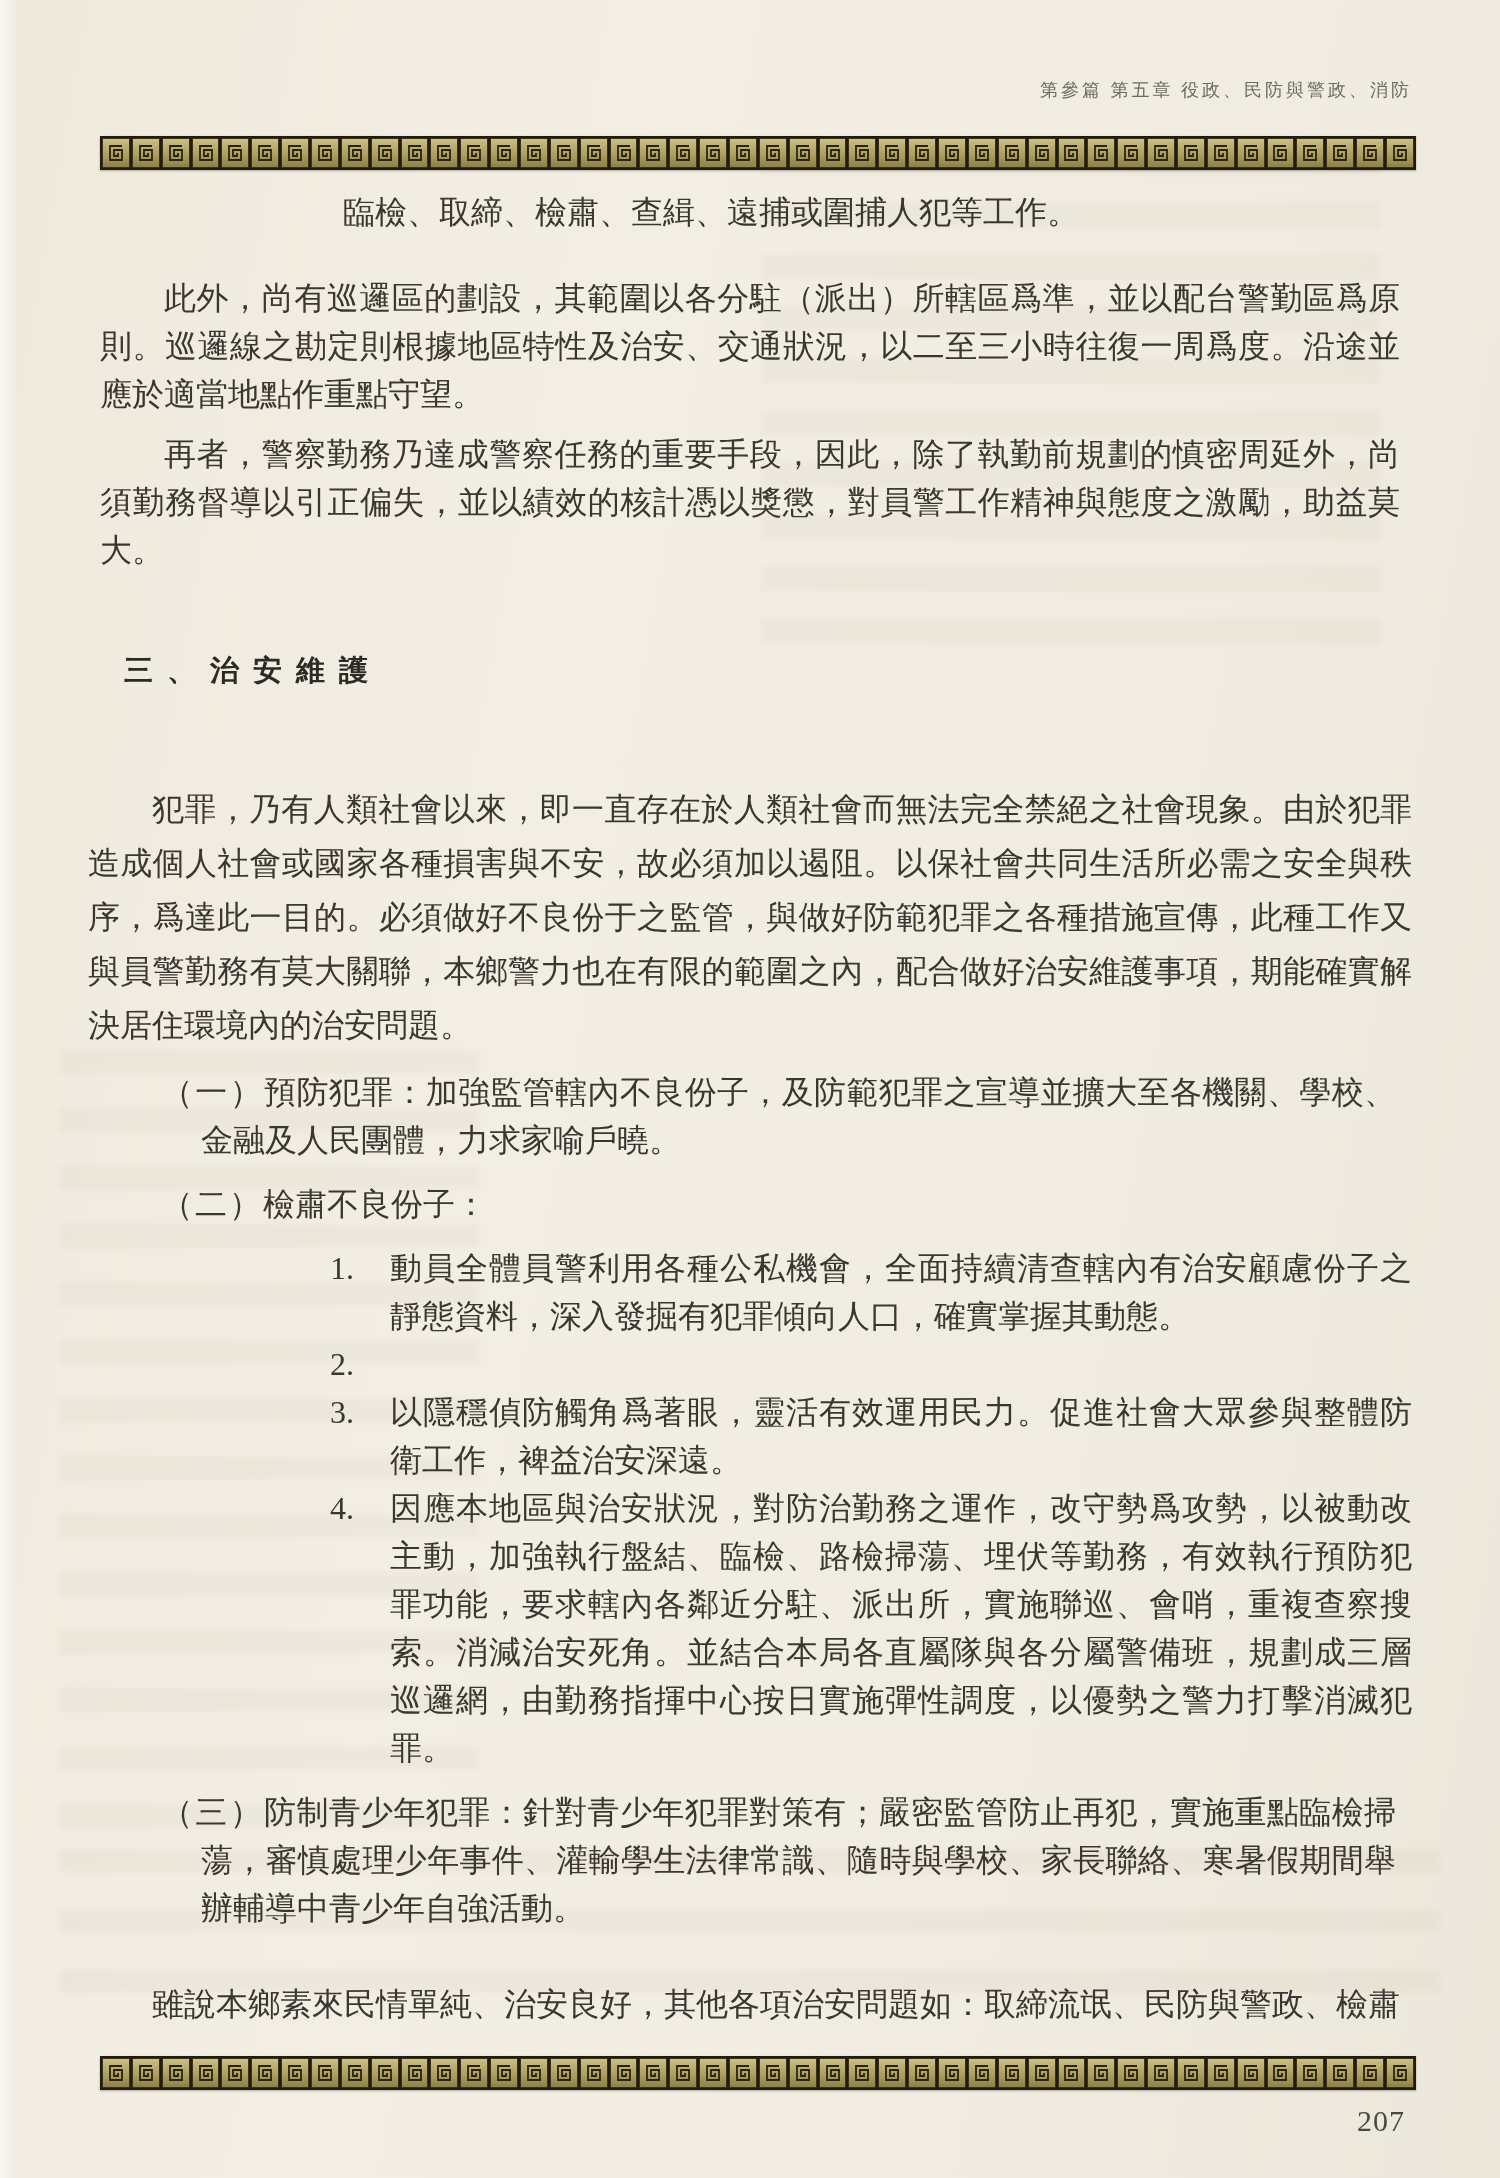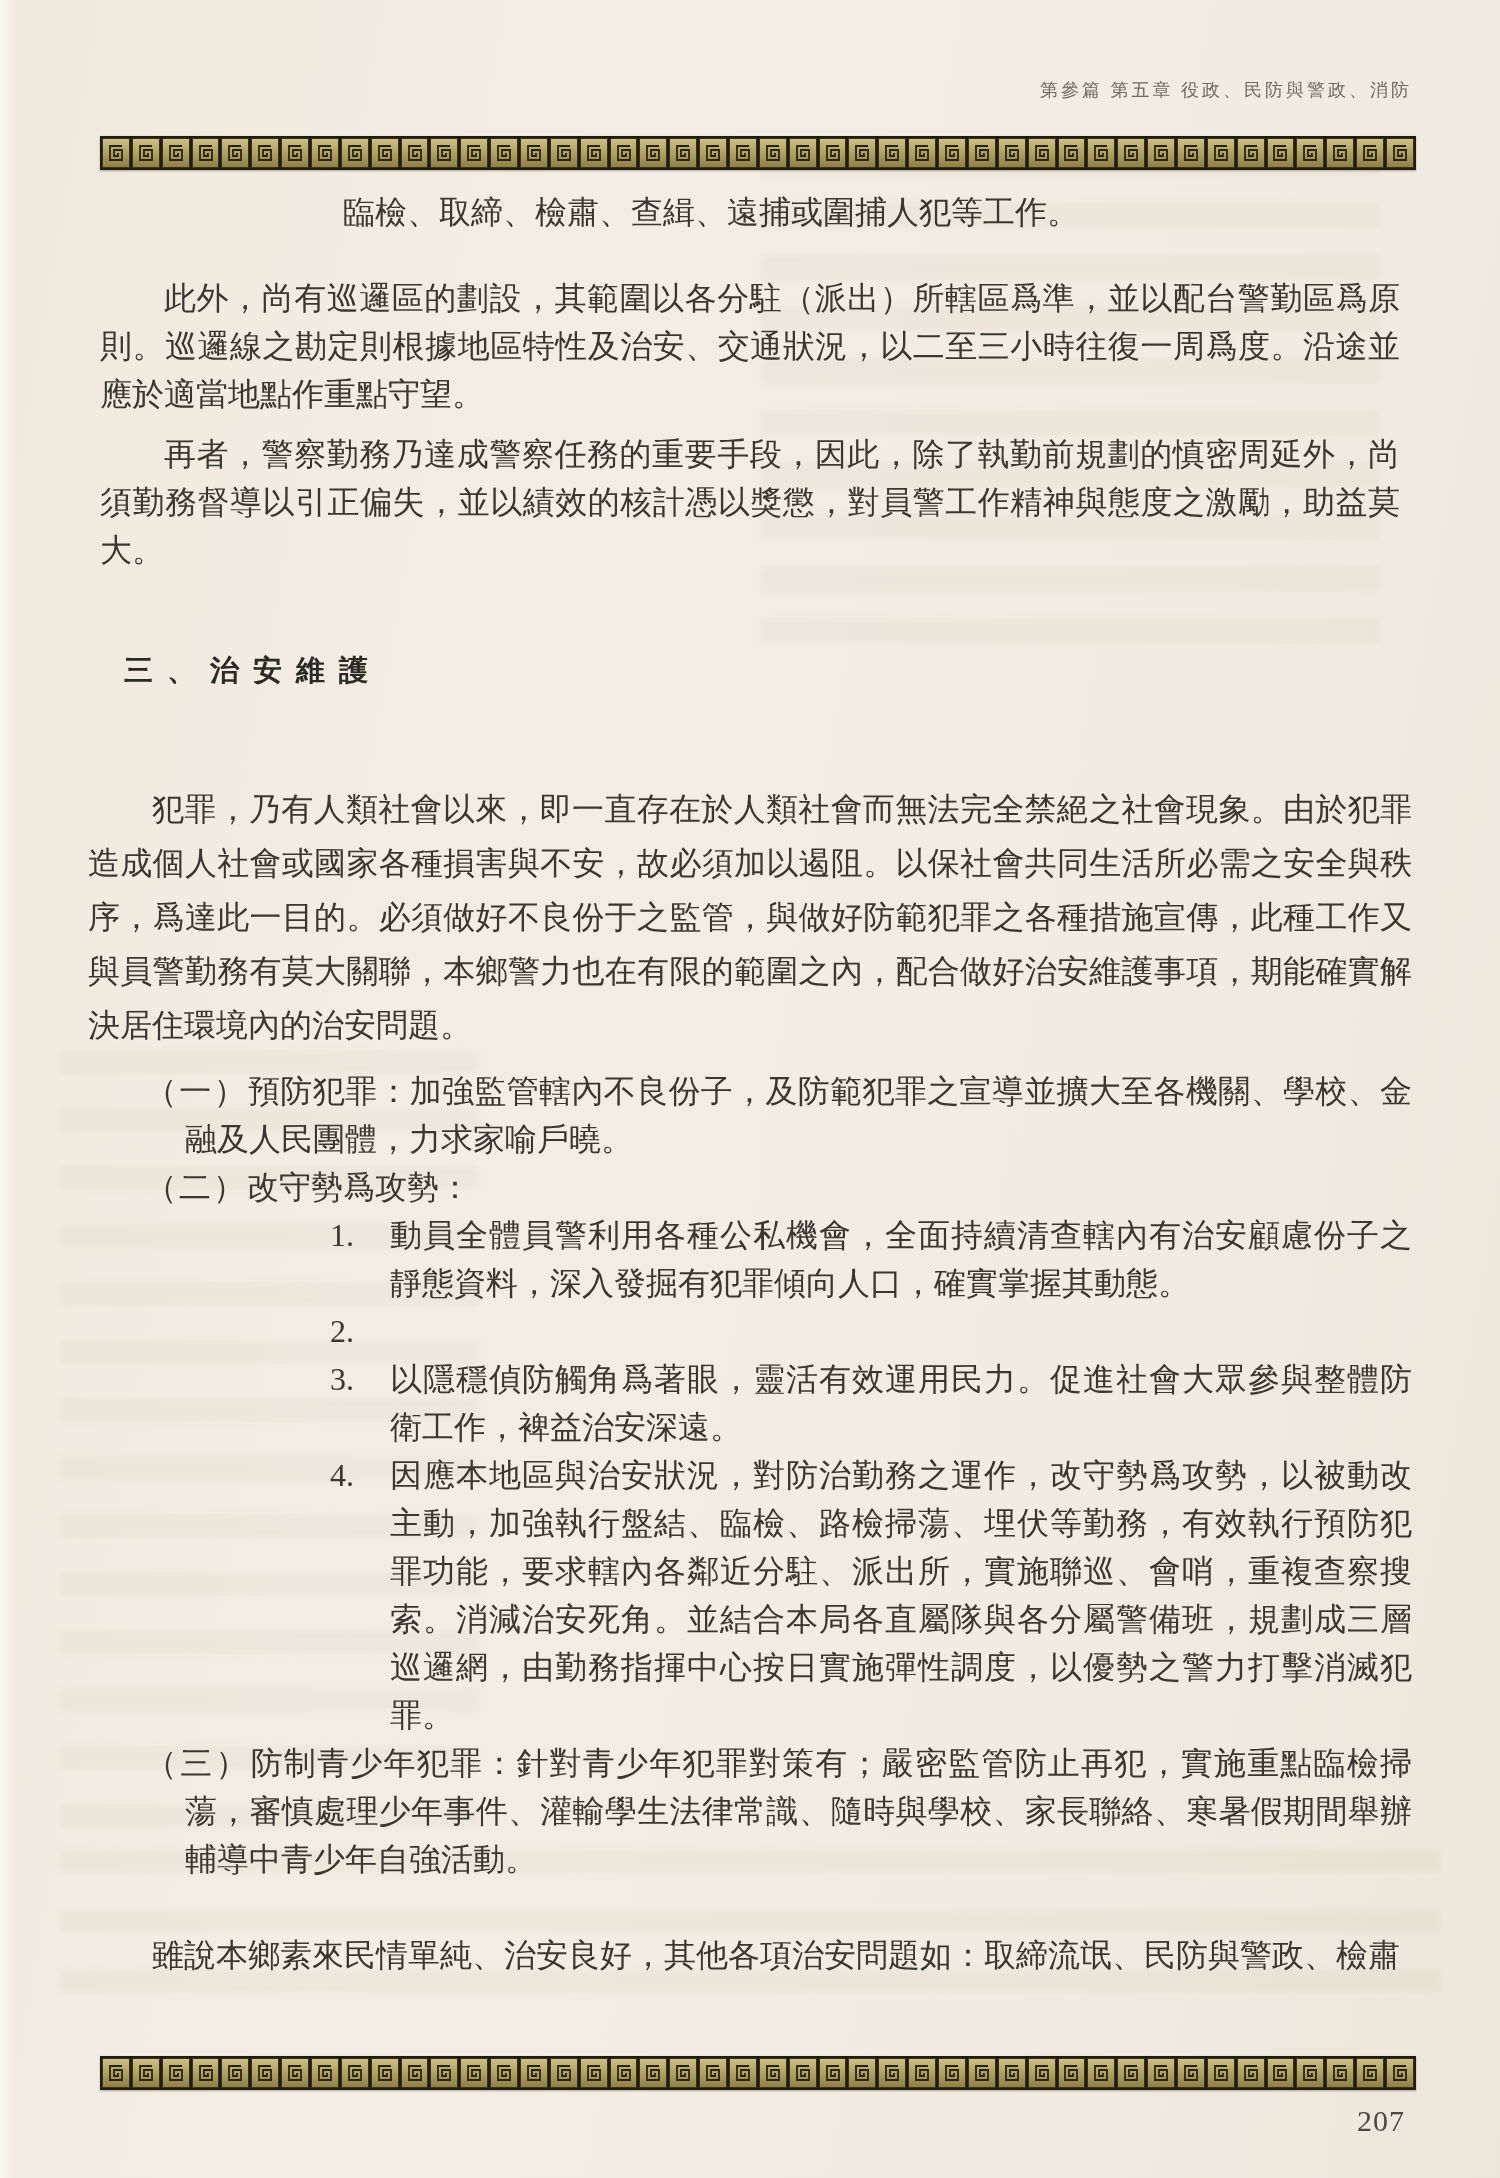--- a/index.html
+++ b/index.html
@@ -55,21 +55,21 @@
     color:#3a3731;
   }
   .cont-line { padding-left:255px; margin:8px 0 38px 0; }
   .para { margin:12px; text-indent:2em; }
   .section-heading {
     margin:72px 0 0 36px;
     font-size:29px; font-weight:bold; letter-spacing:14px; color:#2c2a25;
   }
   .para-crime { margin:88px 0 15px 0; text-indent:2em; line-height:54px; }
   .list-block { line-height:48px; }
-  .item { padding-left:97px; text-indent:-40px; margin:0; }
+  .item { padding-left:97px; text-indent:-40px; margin:16px; }
   .item .marker { letter-spacing:2px; }
   .sub { display:flex; padding-left:242px; margin:0; }
   .sub .num { flex:0 0 60px; }
   .sub .txt { flex:1 1 auto; text-align:justify; }
   .closing { margin:48px 0 0 0; text-indent:2em; }
 
   .page-number {
     position:absolute; top:2104px; right:95px;
     font-size:30px; color:#4c4942; letter-spacing:1px;
   }
@@ -313,21 +313,21 @@
 
     <p class="para">此外，尚有巡邏區的劃設，其範圍以各分駐（派出）所轄區爲準，並以配台警勤區爲原則。巡邏線之勘定則根據地區特性及治安、交通狀況，以二至三小時往復一周爲度。沿途並應於適當地點作重點守望。</p>
     <p class="para">再者，警察勤務乃達成警察任務的重要手段，因此，除了執勤前規劃的慎密周延外，尚須勤務督導以引正偏失，並以績效的核計憑以獎懲，對員警工作精神與態度之激勵，助益莫大。</p>
 
     <h2 class="section-heading">三、治安維護</h2>
 
     <p class="para-crime">犯罪，乃有人類社會以來，即一直存在於人類社會而無法完全禁絕之社會現象。由於犯罪造成個人社會或國家各種損害與不安，故必須加以遏阻。以保社會共同生活所必需之安全與秩序，爲達此一目的。必須做好不良份于之監管，與做好防範犯罪之各種措施宣傳，此種工作又與員警勤務有莫大關聯，本鄉警力也在有限的範圍之內，配合做好治安維護事項，期能確實解決居住環境內的治安問題。</p>
 
     <div class="list-block">
       <p class="item"><span class="marker">（一）</span><span>預防犯罪：加強監管轄內不良份子，及防範犯罪之宣導並擴大至各機關、學校、金融及人民團體，力求家喻戶曉。</span></p>
-      <p class="item"><span class="marker">（二）</span><span>改守勢爲攻勢：</span></p>
+      <p class="item"><span class="marker">（二）</span><span>檢肅不良份子：</span></p>
 
       <div class="sub">
         <span class="num">1.</span>
         <span class="txt">動員全體員警利用各種公私機會，全面持續清查轄內有治安顧慮份子之靜態資料，深入發掘有犯罪傾向人口，確實掌握其動態。</span>
       </div>
       <div class="sub">
         <span class="num">2.</span>
       </div>
       <div class="sub">
         <span class="num">3.</span>

